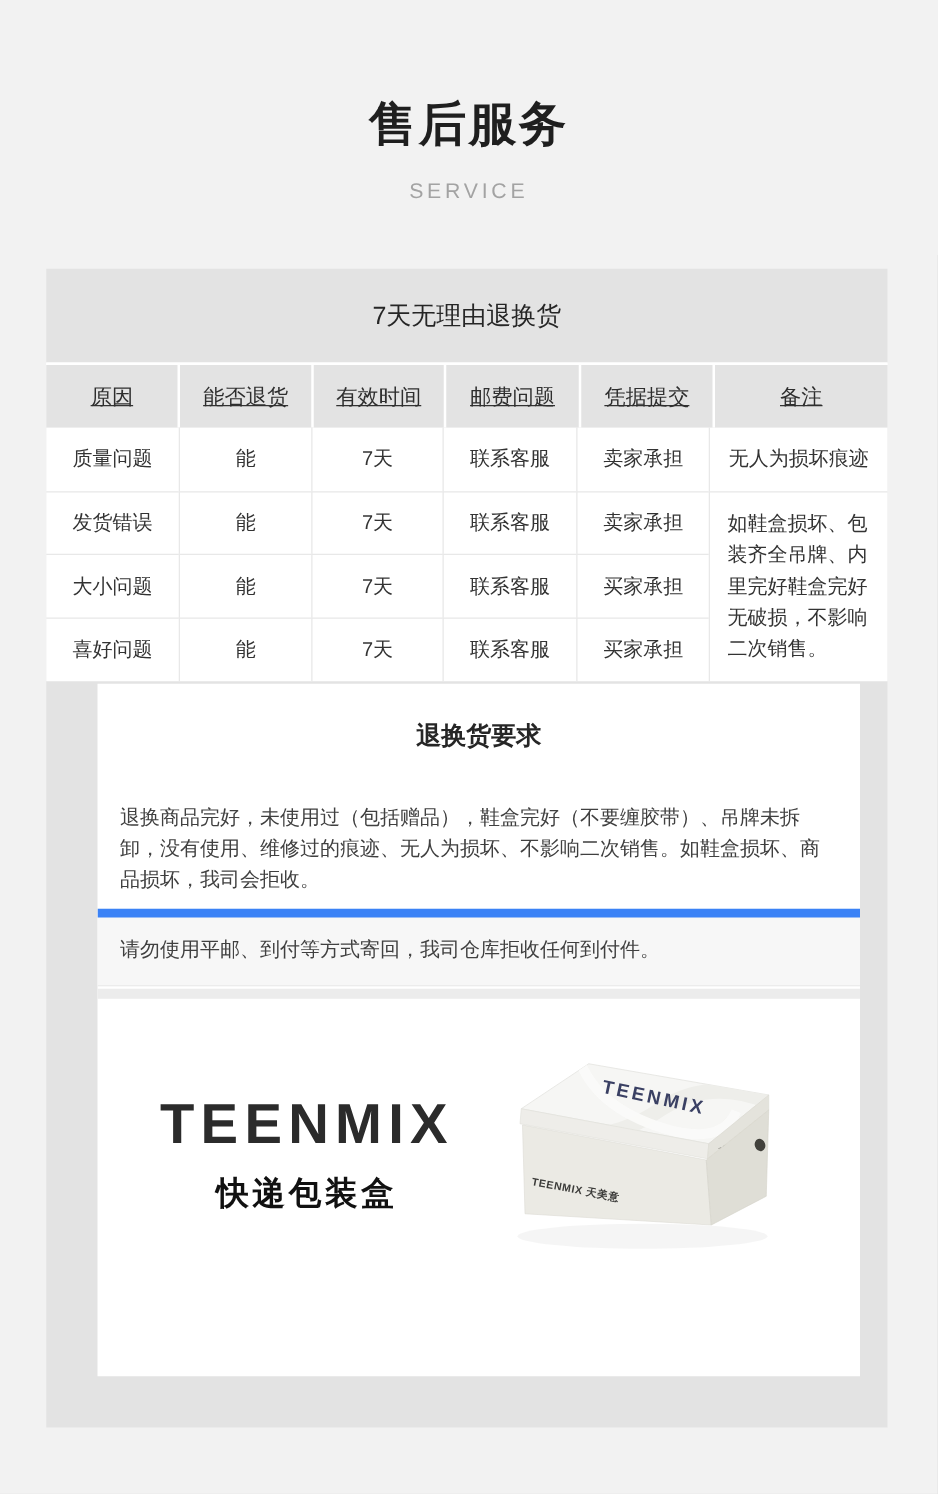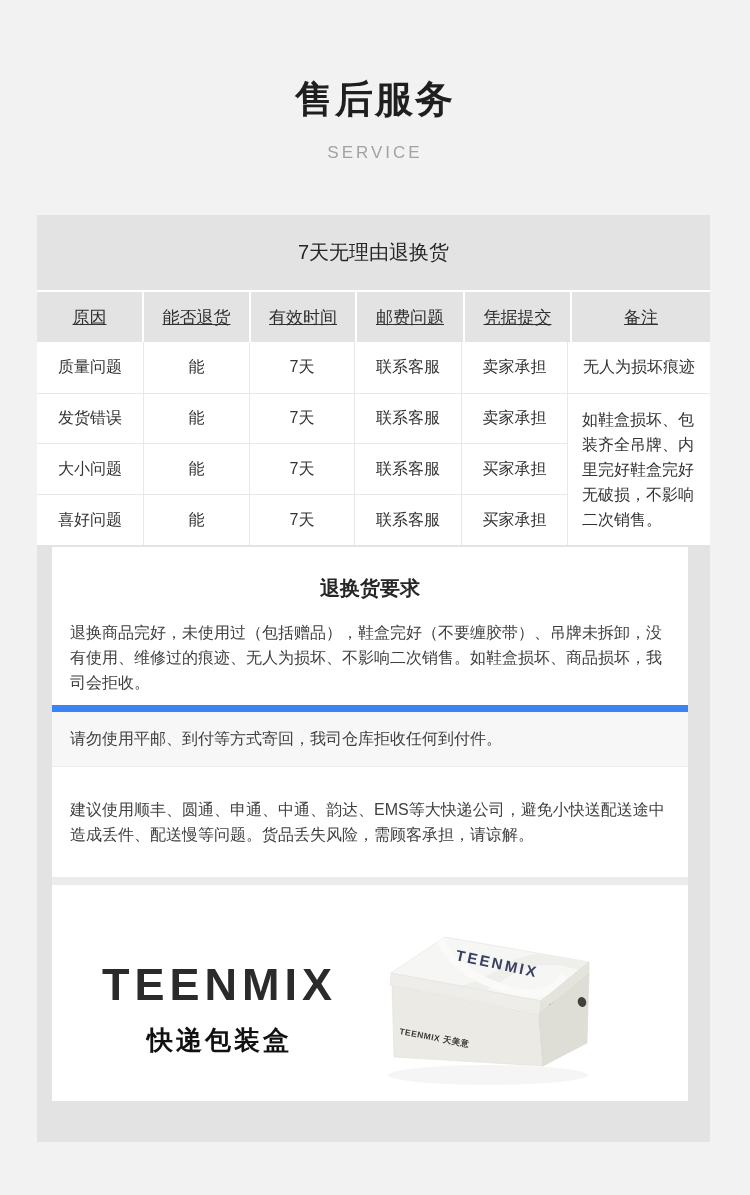--- a/index.html
+++ b/index.html
@@ -51,29 +51,29 @@
   .bt { border-top:1px solid #e8e8e8; }
   .td-note { padding:0 8px; }
   .td-merged {
     grid-column:6; grid-row:2 / span 3;
     justify-content:flex-start; text-align:left;
     padding:10px 12px 10px 14px; line-height:25px;
   }
 
   
   .whitebox {
-    position:absolute; left:15px; right:22px; top:332px;
+    position:absolute; left:41px; right:22px; top:332px;
     height:554px; background:#ffffff; overflow:hidden;
   }
   .req-title {
     padding-top:28px; text-align:center;
     font-size:20px; font-weight:700; color:#262626;
   }
   .req-p1 {
-    margin:18px 18px 0; font-size:16px; color:#404040; line-height:25px;
+    margin:40px 18px 0; font-size:16px; color:#404040; line-height:25px;
   }
   .req-p2-band {
     margin-top:10px;
     border-top:7px solid #3b82f6; border-bottom:1px solid #ececec;
     background:#f7f7f7; padding:15px 18px;
     font-size:16px; color:#404040; line-height:24px;
   }
   .req-p3 {
     padding:14px 18px; font-size:16px; color:#404040; line-height:25px;
   }
@@ -136,21 +136,20 @@
       <div class="td bl bt">7天</div>
       <div class="td bl bt">联系客服</div>
       <div class="td bl bt">买家承担</div>
     </div>
   </div>
 
   <div class="whitebox">
     <div class="req-title">退换货要求</div>
     <p class="req-p1">退换商品完好，未使用过（包括赠品），鞋盒完好（不要缠胶带）、吊牌未拆卸，没有使用、维修过的痕迹、无人为损坏、不影响二次销售。如鞋盒损坏、商品损坏，我司会拒收。</p>
     <div class="req-p2-band">请勿使用平邮、到付等方式寄回，我司仓库拒收任何到付件。</div>
-    <p class="req-p3">建议使用顺丰、圆通、申通、中通、韵达、EMS等大快递公司，避免小快送配送途中造成丢件、配送慢等问题。货品丢失风险，需顾客承担，请谅解。</p>
     <div class="divider"></div>
 
     <div class="brand-row">
       <div class="brand-left">
         <div class="brand-logo">TEENMIX</div>
         <div class="brand-caption">快递包装盒</div>
       </div>
 
       <svg class="box-art" viewBox="0 0 215 165" xmlns="http://www.w3.org/2000/svg">
         <defs>

